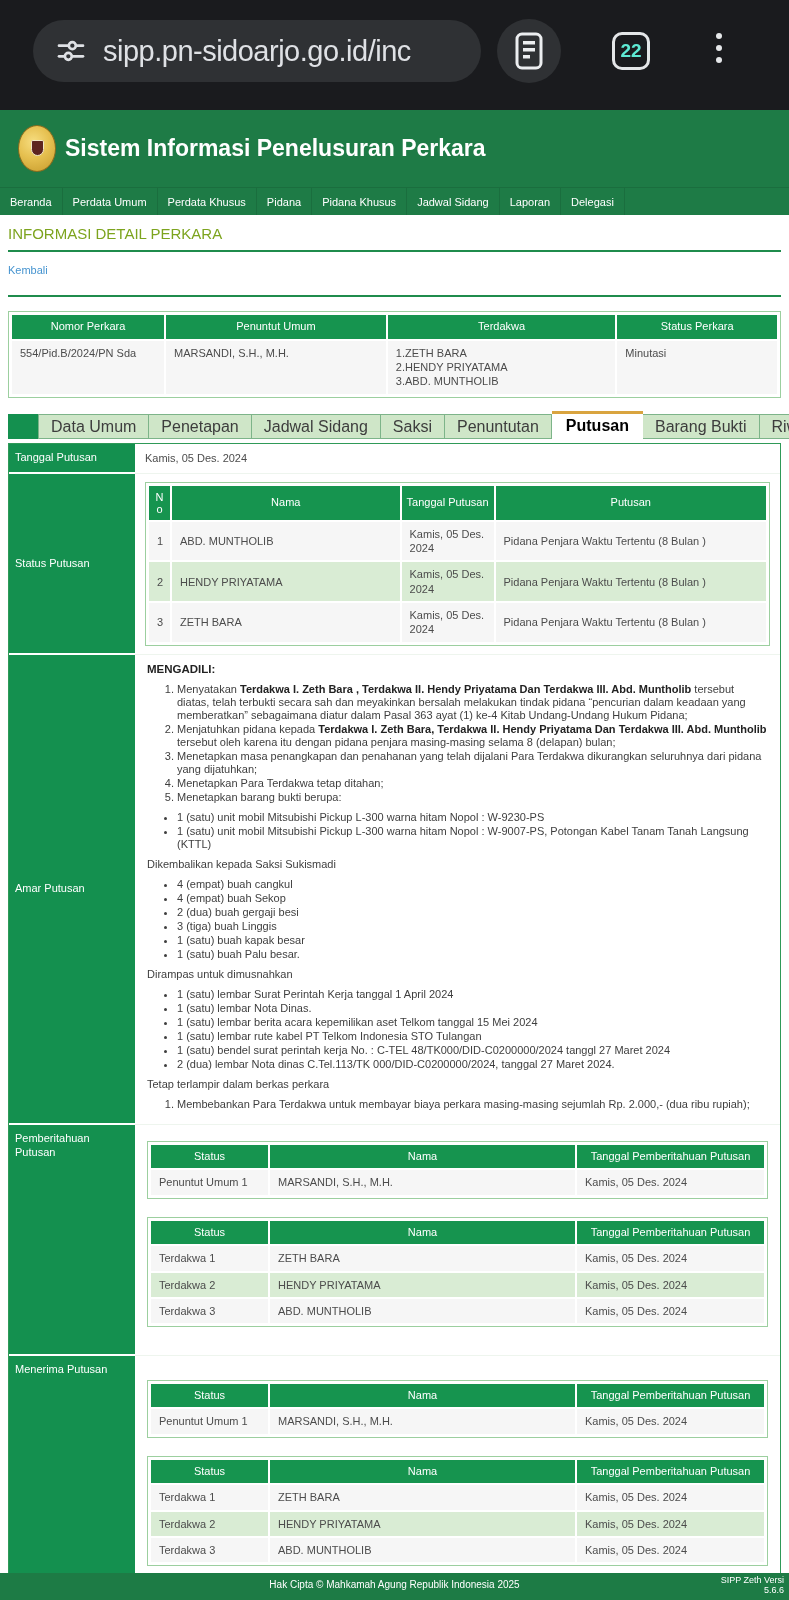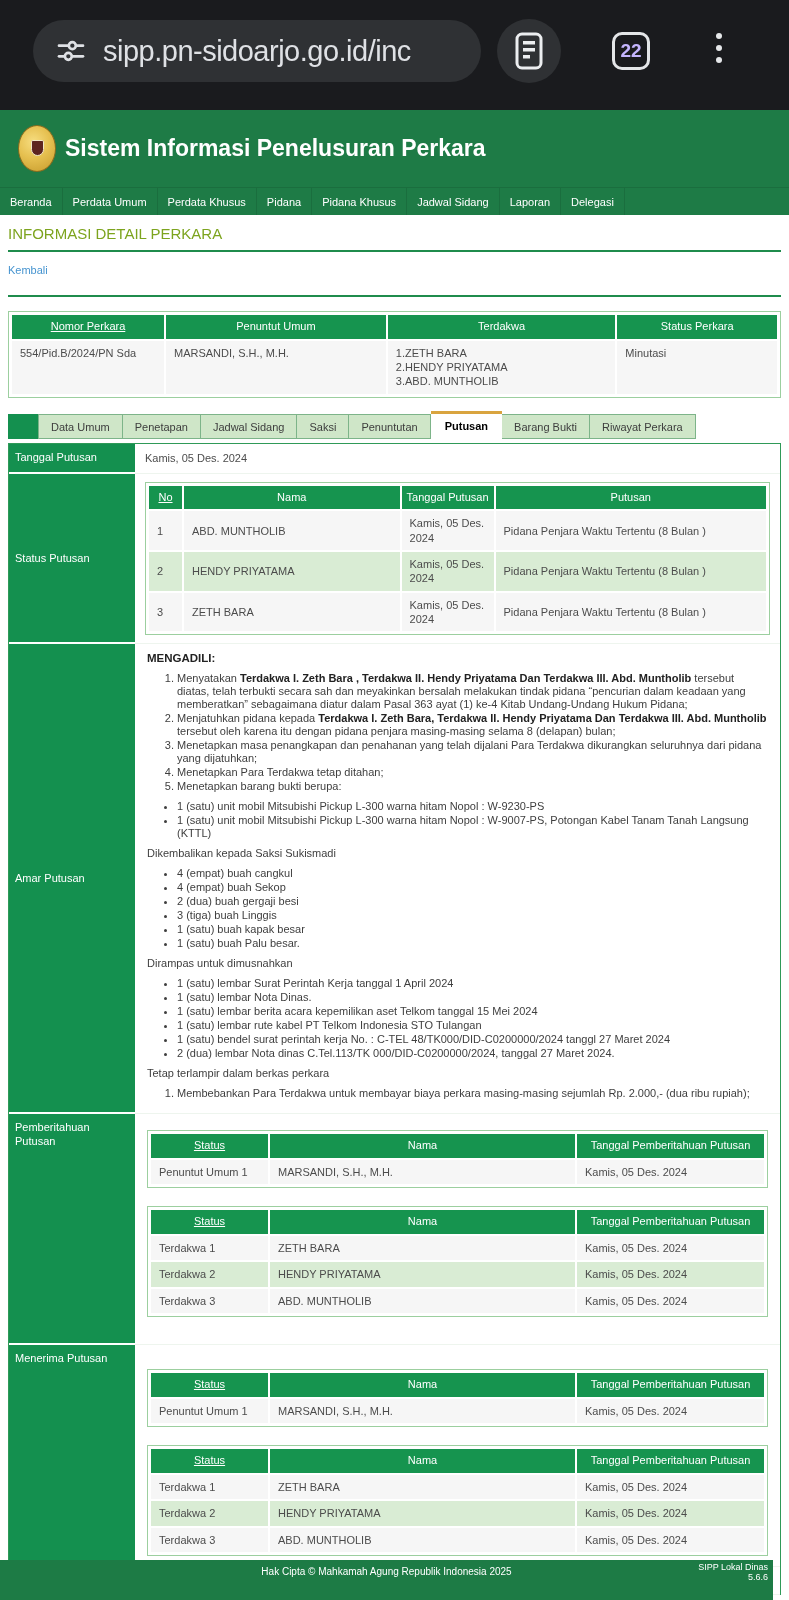--- a/index.html
+++ b/index.html
@@ -16,21 +16,21 @@
     overflow:hidden; padding-left:22px;
   }
   .tune-icon { width:32px; height:32px; flex:0 0 32px; margin-right:16px; }
   .url-text { color:#dfe1e5; font-size:29px; letter-spacing:-0.5px; white-space:nowrap; }
   .reader-btn {
     position:absolute; left:497px; top:19px; width:64px; height:64px;
     border-radius:50%; background:#2f3134; display:flex; align-items:center; justify-content:center;
   }
   .tab-counter {
     position:absolute; left:612px; top:32px; width:38px; height:38px;
-    border:3px solid #e4e6e8; border-radius:10px; color:#c4b5fd;
+    border:3px solid #e4e6e8; border-radius:10px; color:#5eead4;
     font-size:19px; font-weight:bold; display:flex; align-items:center; justify-content:center;
   }
   .kebab { position:absolute; left:716px; top:33px; width:8px; }
   .kebab i { display:block; width:6px; height:6px; border-radius:50%; background:#e6e8ea; margin:0 0 6px 0; }
   
   .site-header { height:105px; background:#1e7b46; position:relative; overflow:hidden; }
   .watermark {
     position:absolute; left:335px; top:-2px; font-size:125px; font-weight:bold;
     color:rgba(255,255,255,0.09); line-height:1; letter-spacing:4px; pointer-events:none;
   }
@@ -61,46 +61,46 @@
   hr.grule { border:none; border-top:2px solid #1f8c4c; margin:8px 8px 0; }
   .back-link { display:inline-block; margin:12px 8px 0; font-size:11px; color:#4694d0; text-decoration:none; cursor:pointer; }
   hr.grule2 { border:none; border-top:2px solid #1f8c4c; margin:17px 8px 0; }
   
   .gframe { border:1px solid #9ccf9f; padding:3px; background:#fff; }
   table.gtbl { width:100%; border-collapse:collapse; table-layout:fixed; }
   table.gtbl th {
     background:#16944f; color:#fff; font-weight:normal; font-size:11px;
     padding:5px 4px; text-align:center; border-left:2px solid #fff; line-height:1.25;
   }
-  table.gtbl th:first-child { border-left:none;text-decoration:underline; }
+  table.gtbl th:first-child { border-left:none; }
   table.gtbl td {
     font-size:11px; color:#4c4c4c; padding:5px 8px; background:#f6f6f6;
     border-left:2px solid #fff; border-top:2px solid #fff; line-height:1.3;
     overflow:hidden;
   }
   table.gtbl td:first-child { border-left:none; }
   table.gtbl tr.alt td { background:#d9ecd4; }
   
   .case-wrap { margin:14px 8px 0; }
   .tbl-case th:nth-child(1){width:20%} .tbl-case th:nth-child(2){width:29%}
   .tbl-case th:nth-child(3){width:30%} .tbl-case th:nth-child(4){width:21%}
   .tbl-case td { white-space:pre-line; vertical-align:top; background:#f7f7f7; }
   
-  .tbl-status th:nth-child(1){width:34px; word-break:break-all; line-height:1.1;}
+  .tbl-status th:nth-child(1){width:22px; word-break:break-all; line-height:1.1;}
   .tbl-status th:nth-child(3){width:94px;}
   .tbl-status th:nth-child(4){width:44%;}
   
   .tbl-notif th:nth-child(1){width:118px;}
   .tbl-notif th:nth-child(3){width:188px;}
   
   .tabs { display:flex; align-items:flex-end; margin:13px 8px 4px; height:28px; }
   .tab-lead { width:30px; height:25px; background:#14904f; flex:0 0 30px; }
   .tab {
     height:25px; line-height:24px; padding:0 12px; background:#cfe6c8;
-    border:1px solid #7db489; border-left:none; font-size:11px; color:#3d3d3d;
+    border:1px solid #7db489; border-left:none; font-size:16px; color:#3d3d3d;
     white-space:nowrap; cursor:pointer;margin-top:29px;
   }
   .tab.active {
     background:#fff; border:none; border-top:3px solid #d9a43f;
     height:28px; line-height:24px; font-weight:bold; color:#000; padding:0 14px;
   }
   
   .panel { margin:0 8px; border:1px solid #2f9a58; border-bottom:none; }
   .prow { display:flex; align-items:stretch; }
   .side {
@@ -117,21 +117,21 @@
   .r6 .cont { padding:14px 12px 10px; }
   .stack-gap { margin-top:18px; }
   
   .amar { font-size:11px; color:#3e3e3e; line-height:13px; }
   .amar .amar-h { font-weight:bold; color:#111; margin-bottom:7px; font-size:11.5px; }
   .amar ol, .amar ul { margin:0 0 7px 0; padding-left:30px; }
   .amar li { margin:0 0 1px 0; }
   .amar .amar-p { margin:0 0 7px 0; }
   .amar b { color:#222; }
   
-  .footer { position:absolute; left:0; right:16px; bottom:0; height:40px; background:#1d7b45; z-index:5; }
+  .footer { position:absolute; left:0; right:0; bottom:0; height:27px; background:#1d7b45; z-index:5; }
   .footer .copy { position:absolute; left:0; right:0; top:6px; text-align:center; color:#fff; font-size:10px; }
   .footer .ver { position:absolute; right:5px; top:2px; text-align:right; color:#fff; font-size:9px; line-height:10px; }
   svg { display:block; }
 </style>
 </head>
 <body>
 
 
 
 
@@ -427,19 +427,19 @@
       
     </div>
   </div>
 
 </div>
 
 
 <div class="footer">
   <div class="copy">Hak Cipta © Mahkamah Agung Republik Indonesia 2025</div>
   <div class="ver">
-    <span>SIPP Lokal Dinas</span><br>
+    <span>SIPP Zeth Versi</span><br>
     <span>5.6.6</span>
   </div>
 </div>
 
 
 
 
 </body></html>

